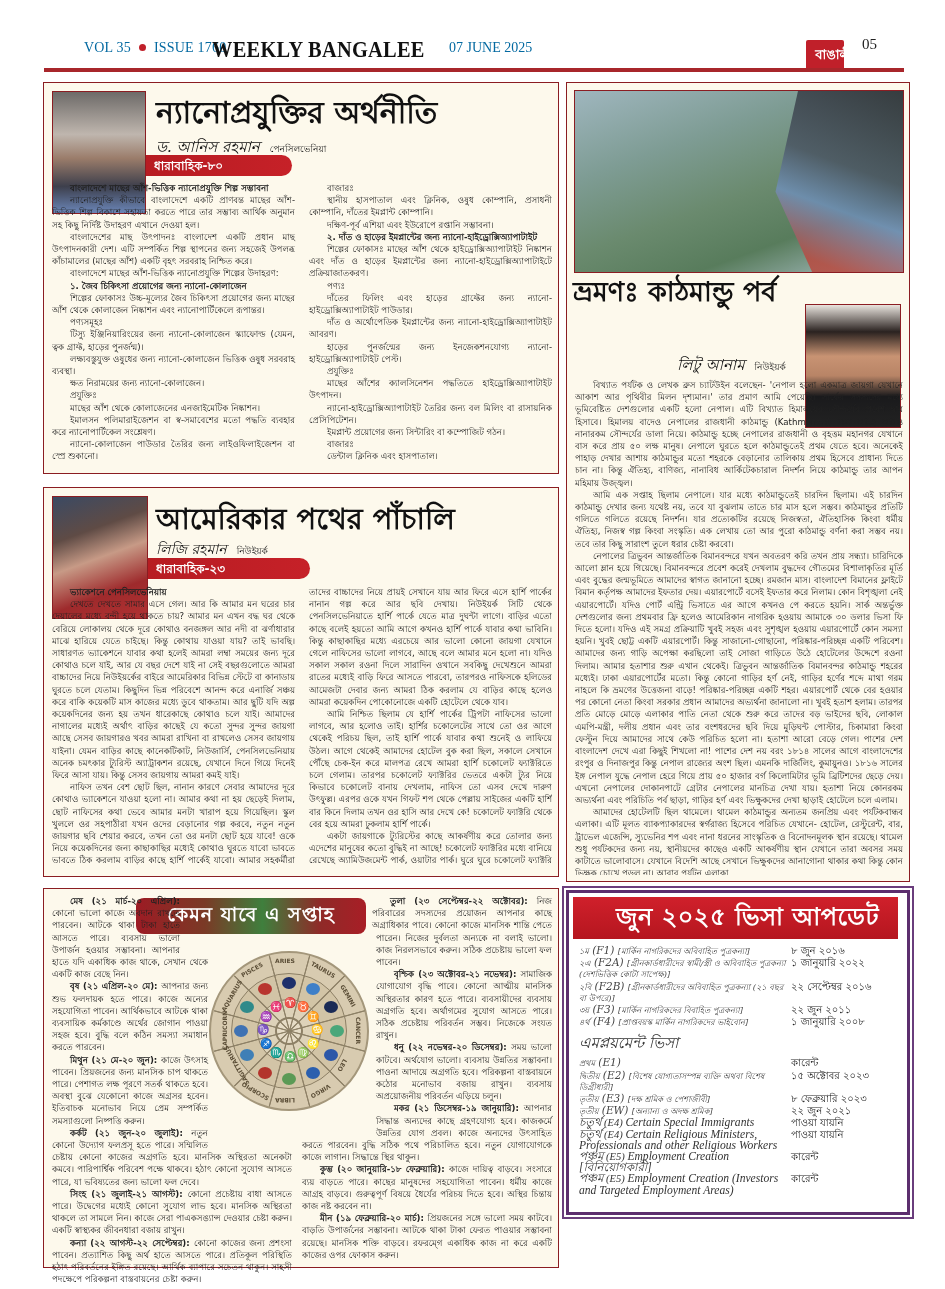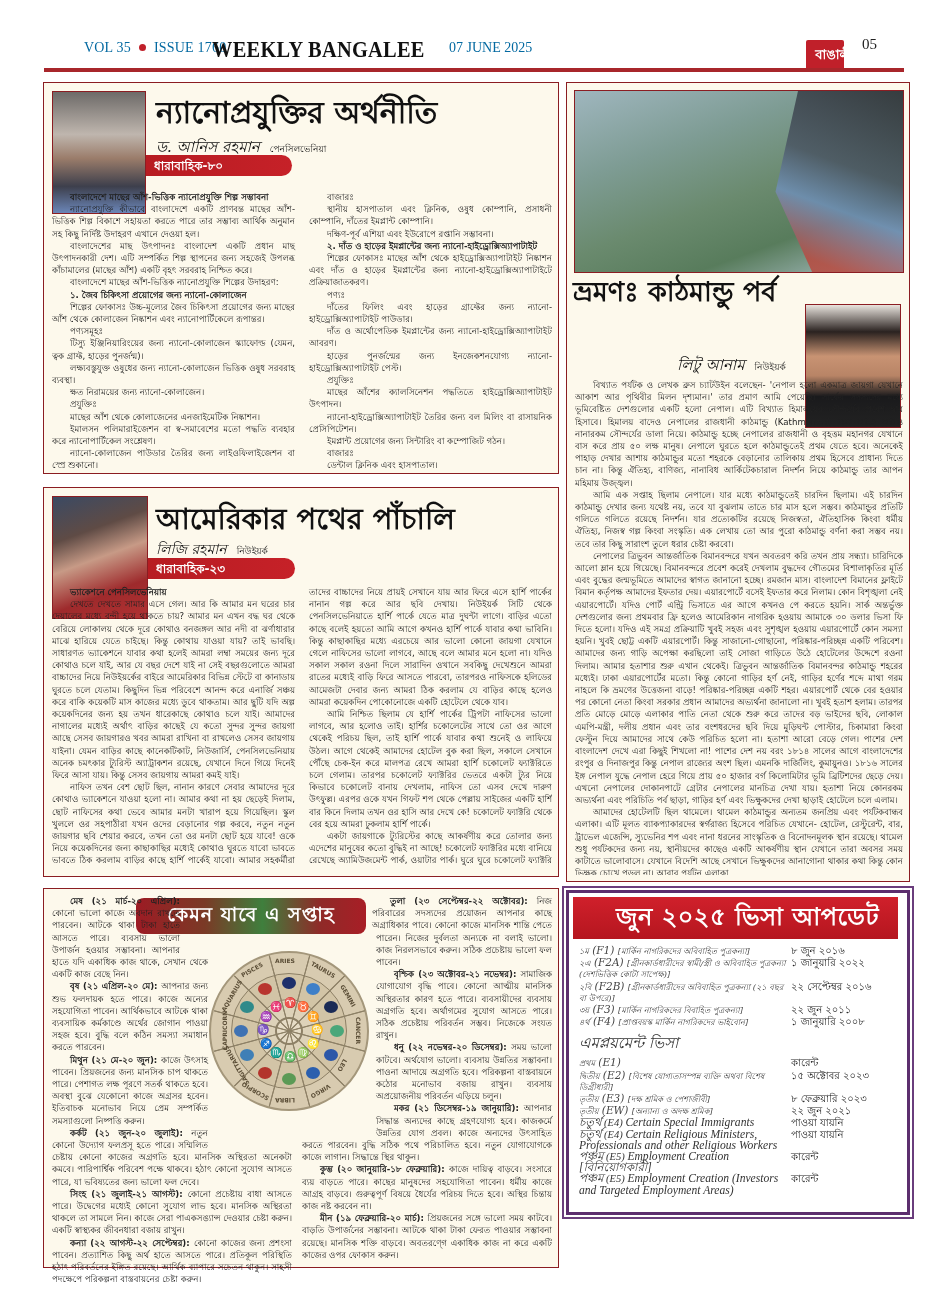--- a/index.html
+++ b/index.html
@@ -83,21 +83,21 @@
   <div class="mh-rule"></div>
 </div>
 
 <div class="box art1">
   <div class="photo ph-man1"></div>
   <div class="headline" style="left:112px; top:6px; font-size:30px;">ন্যানোপ্রযুক্তির অর্থনীতি</div>
   <div class="byline" style="left:112px; top:52px; font-size:15px;">
     <span>ড. আনিস রহমান</span><span class="loc">পেনসিলভেনিয়া</span>
   </div>
   <div class="series" style="left:102px; top:72px; width:146px;">ধারাবাহিক-৮০</div>
-  <div class="body cols2" id="nano-body" style="left:8px; top:99px; width:500px; height:284px;margin-top:9px;">
+  <div class="body cols2" id="nano-body" style="left:8px; top:99px; width:500px; height:284px;">
       <p class="sub">বাংলাদেশে মাছের আঁশ-ভিত্তিক ন্যানোপ্রযুক্তি শিল্প সম্ভাবনা</p>
       <p>ন্যানোপ্রযুক্তি কীভাবে বাংলাদেশে একটি প্রাণবন্ত মাছের আঁশ-ভিত্তিক শিল্প বিকাশে সহায়তা করতে পারে তার সম্ভাব্য আর্থিক অনুমান সহ কিছু নির্দিষ্ট উদাহরণ এখানে দেওয়া হল।</p>
       <p>বাংলাদেশের মাছ উৎপাদনঃ বাংলাদেশ একটি প্রধান মাছ উৎপাদনকারী দেশ। এটি সম্পর্কিত শিল্প স্থাপনের জন্য সহজেই উপলব্ধ কাঁচামালের (মাছের আঁশ) একটি বৃহৎ সরবরাহ নিশ্চিত করে।</p>
       <p>বাংলাদেশে মাছের আঁশ-ভিত্তিক ন্যানোপ্রযুক্তি শিল্পের উদাহরণ:</p>
       <p class="sub">১. জৈব চিকিৎসা প্রয়োগের জন্য ন্যানো-কোলাজেন</p>
       <p>শিল্পের ফোকাসঃ উচ্চ-মূল্যের জৈব চিকিৎসা প্রয়োগের জন্য মাছের আঁশ থেকে কোলাজেন নিষ্কাশন এবং ন্যানোপার্টিকেলে রূপান্তর।</p>
       <p>পণ্যসমূহঃ</p>
       <p>টিস্যু ইঞ্জিনিয়ারিংয়ের জন্য ন্যানো-কোলাজেন স্ক্যাফোল্ড (যেমন, ত্বক গ্রাফ্ট, হাড়ের পুনর্জন্ম)।</p>
       <p>লক্ষ্যবস্তুযুক্ত ওষুধের জন্য ন্যানো-কোলাজেন ভিত্তিক ওষুধ সরবরাহ ব্যবস্থা।</p>
       <p>ক্ষত নিরাময়ের জন্য ন্যানো-কোলাজেন।</p>
@@ -122,21 +122,21 @@
       <p>ডেন্টাল ক্লিনিক এবং হাসপাতাল।</p>
     </div>
 </div>
 
 <div class="box art2">
   <div class="photo ph-woman"></div>
   <div class="headline" style="left:112px; top:8px; font-size:29px;">আমেরিকার পথের পাঁচালি</div>
   <div class="byline" style="left:112px; top:50px; font-size:14px;">
     <span>লিজি রহমান</span><span class="loc">নিউইয়র্ক</span>
   </div>
-  <div class="series" style="left:104px; top:70px; width:147px;">ধারাবাহিক-২৩</div>
+  <div class="series" style="left:104px; top:70px; width:162px;">ধারাবাহিক-২৩</div>
   <div class="body cols2" id="america-body" style="left:8px; top:98px; width:500px; height:284px;">
       <p class="sub">ভ্যাকেশনে পেনসিলভেনিয়ায়</p>
       <p>দেখতে দেখতে সামার এসে গেল। আর কি আমার মন ঘরের চার দেয়ালের মধ্যে বন্দী হয়ে থাকতে চায়? আমার মন এখন বদ্ধ ঘর থেকে বেরিয়ে লোকালয় থেকে দূরে কোথাও বনজঙ্গল আর নদী বা ঝর্ণাধারার মাঝে হারিয়ে যেতে চাইছে। কিন্তু কোথায় যাওয়া যায়? তাই ভাবছি। সাধারণত ভ্যাকেশনে যাবার কথা হলেই আমরা লম্বা সময়ের জন্য দূরে কোথাও চলে যাই, আর যে বছর দেশে যাই না সেই বছরগুলোতে আমরা বাচ্চাদের নিয়ে নিউইয়র্কের বাইরে আমেরিকার বিভিন্ন স্টেটে বা কানাডায় ঘুরতে চলে যেতাম। কিছুদিন ভিন্ন পরিবেশে আনন্দ করে এনার্জি সঞ্চয় করে বাকি কয়েকটি মাস কাজের মধ্যে ডুবে থাকতাম। আর ছুটি যদি অল্প কয়েকদিনের জন্য হয় তখন ধারেকাছে কোথাও চলে যাই। আমাদের নাগালের মধ্যেই অর্থাৎ বাড়ির কাছেই যে কতো সুন্দর সুন্দর জায়গা আছে সেসব জায়গারও খবর আমরা রাখিনা বা রাখলেও সেসব জায়গায় যাইনা। যেমন বাড়ির কাছে কানেকটিকাট, নিউজার্সি, পেনসিলভেনিয়ায় অনেক চমৎকার ট্যুরিস্ট অ্যাট্রাকশন রয়েছে, যেখানে দিনে গিয়ে দিনেই ফিরে আসা যায়। কিন্তু সেসব জায়গায় আমরা কমই যাই।</p>
       <p>নাফিস তখন বেশ ছোট ছিল, নানান কারণে সেবার আমাদের দূরে কোথাও ভ্যাকেশনে যাওয়া হলো না। আমার কথা না হয় ছেড়েই দিলাম, ছোট নাফিসের কথা ভেবে আমার মনটা খারাপ হয়ে গিয়েছিল। স্কুল খুললে ওর সহপাঠীরা যখন ওদের বেড়ানোর গল্প করবে, নতুন নতুন জায়গার ছবি শেয়ার করবে, তখন তো ওর মনটা ছোট হয়ে যাবে! ওকে নিয়ে কয়েকদিনের জন্য কাছাকাছির মধ্যেই কোথাও ঘুরতে যাবো ভাবতে ভাবতে ঠিক করলাম বাড়ির কাছে হার্শি পার্কেই যাবো। আমার সহকর্মীরা তাদের বাচ্চাদের নিয়ে প্রায়ই সেখানে যায় আর ফিরে এসে হার্শি পার্কের নানান গল্প করে আর ছবি দেখায়। নিউইয়র্ক সিটি থেকে পেনসিলভেনিয়াতে হার্শি পার্কে যেতে মাত্র দুঘন্টা লাগে। বাড়ির এতো কাছে বলেই হয়তো আমি আগে কখনও হার্শি পার্কে যাবার কথা ভাবিনি। কিন্তু কাছাকাছির মধ্যে এরচেয়ে আর ভালো কোনো জায়গা যেখানে গেলে নাফিসের ভালো লাগবে, আছে বলে আমার মনে হলো না। যদিও সকাল সকাল রওনা দিলে সারাদিন ওখানে সবকিছু দেখেশুনে আমরা রাতের মধ্যেই বাড়ি ফিরে আসতে পারবো, তারপরও নাফিসকে হলিডের আমেজটা দেবার জন্য আমরা ঠিক করলাম যে বাড়ির কাছে হলেও আমরা কয়েকদিন পোকোনোজে একটি হোটেলে থেকে যাব।</p>
       <p>আমি নিশ্চিত ছিলাম যে হার্শি পার্কের ট্রিপটা নাফিসের ভালো লাগবে, আর হলোও তাই। হার্শির চকোলেটের সাথে তো ওর আগে থেকেই পরিচয় ছিল, তাই হার্শি পার্কে যাবার কথা শুনেই ও লাফিয়ে উঠল। আগে থেকেই আমাদের হোটেল বুক করা ছিল, সকালে সেখানে পৌঁছে চেক-ইন করে মালপত্র রেখে আমরা হার্শি চকোলেট ফ্যাক্টরিতে চলে গেলাম। তারপর চকোলেট ফ্যাক্টরির ভেতরে একটা ট্যুর নিয়ে কিভাবে চকোলেট বানায় দেখলাম, নাফিস তো এসব দেখে দারুণ উৎফুল্ল। এরপর ওকে যখন গিফট শপ থেকে পেল্লায় সাইজের একটি হার্শি বার কিনে দিলাম তখন ওর হাসি আর দেখে কে! চকোলেট ফ্যাক্টরি থেকে বের হয়ে আমরা ঢুকলাম হার্শি পার্কে।</p>
       <p>একটা জায়গাকে ট্যুরিস্টের কাছে আকর্ষণীয় করে তোলার জন্য এদেশের মানুষের কতো বুদ্ধিই না আছে! চকোলেট ফ্যাক্টরির মধ্যে বানিয়ে রেখেছে অ্যামিউজমেন্ট পার্ক, ওয়াটার পার্ক। ঘুরে ঘুরে চকোলেট ফ্যাক্টরি দেখার পর আমরাও লাইন দিয়ে দাঁড়িয়ে পার্কের ভেতরে ঢুকলাম। ছোটবড় সব বয়সের</p>
     </div>
 </div>
 
 <div class="box art3">
@@ -226,21 +226,21 @@
       <p><span class="sign">কন্যা (২২ আগস্ট-২২ সেপ্টেম্বর): </span><span>কোনো কাজের জন্য প্রশংসা পাবেন। প্রত্যাশিত কিছু অর্থ হাতে আসতে পারে। প্রতিকূল পরিস্থিতি হঠাৎ পরিবর্তনের ইঙ্গিত রয়েছে। আর্থিক ব্যাপারে সচেতন থাকুন। সাহসী পদক্ষেপে পরিকল্পনা বাস্তবায়নের চেষ্টা করুন।</span></p>
     </div>
   <div class="horo-body" id="horo-right" style="left:258px; top:6px; width:250px;">
       <div style="float: left; width: 70px; height: 44px;"></div>
       <div style="float: left; clear: left; width: 74px; height: 170px; margin-top: 22px;"></div>
       <p><span class="sign">তুলা (২৩ সেপ্টেম্বর-২২ অক্টোবর): </span><span>নিজ পরিবারের সদস্যদের প্রয়োজন আপনার কাছে অগ্রাধিকার পাবে। কোনো কাজে মানসিক শান্তি পেতে পারেন। নিজের দুর্বলতা অন্যকে না বলাই ভালো। কাজ নিরলসভাবে করুন। সঠিক প্রচেষ্টায় ভালো ফল পাবেন।</span></p>
       <p><span class="sign">বৃশ্চিক (২৩ অক্টোবর-২১ নভেম্বর): </span><span>সামাজিক যোগাযোগ বৃদ্ধি পাবে। কোনো আত্মীয় মানসিক অস্থিরতার কারণ হতে পারে। ব্যবসায়ীদের ব্যবসায় অগ্রগতি হবে। অর্থাগমের সুযোগ আসতে পারে। সঠিক প্রচেষ্টায় পরিবর্তন সম্ভব। নিজেকে সংযত রাখুন।</span></p>
       <p><span class="sign">ধনু (২২ নভেম্বর-২০ ডিসেম্বর): </span><span>সময় ভালো কাটবে। অর্থযোগ ভালো। ব্যবসায় উন্নতির সম্ভাবনা। পাওনা আদায়ে অগ্রগতি হবে। পরিকল্পনা বাস্তবায়নে কঠোর মনোভাব বজায় রাখুন। ব্যবসায় অপ্রয়োজনীয় পরিবর্তন এড়িয়ে চলুন।</span></p>
       <p><span class="sign">মকর (২১ ডিসেম্বর-১৯ জানুয়ারি): </span><span>আপনার সিদ্ধান্ত অন্যদের কাছে গ্রহণযোগ্য হবে। কাজকর্মে উন্নতির যোগ প্রবল। কাজে অন্যদের উৎসাহিত করতে পারবেন। বুদ্ধি সঠিক পথে পরিচালিত হবে। নতুন যোগাযোগকে কাজে লাগান। সিদ্ধান্তে স্থির থাকুন।</span></p>
       <p><span class="sign">কুম্ভ (২০ জানুয়ারি-১৮ ফেব্রুয়ারি): </span><span>কাজে দায়িত্ব বাড়বে। সংসারে ব্যয় বাড়তে পারে। কাছের মানুষদের সহযোগিতা পাবেন। ধর্মীয় কাজে আগ্রহ বাড়বে। গুরুত্বপূর্ণ বিষয়ে ধৈর্যের পরিচয় দিতে হবে। অস্থির চিন্তায় কাজ নষ্ট করবেন না।</span></p>
-      <p><span class="sign">মীন (১৯ ফেব্রুয়ারি-২০ মার্চ): </span><span>প্রিয়জনের সঙ্গে ভালো সময় কাটবে। বাড়তি উপার্জনের সম্ভাবনা। আটকে থাকা টাকা ফেরত পাওয়ার সম্ভাবনা রয়েছে। মানসিক শক্তি বাড়বে। অবতরণ্গে একাধিক কাজ না করে একটি কাজের ওপর ফোকাস করুন।</span></p>
+      <p><span class="sign">মীন (১৯ ফেব্রুয়ারি-২০ মার্চ): </span><span>প্রিয়জনের সঙ্গে ভালো সময় কাটবে। বাড়তি উপার্জনের সম্ভাবনা। আটকে থাকা টাকা ফেরত পাওয়ার সম্ভাবনা রয়েছে। মানসিক শক্তি বাড়বে। রফরম্গে একাধিক কাজ না করে একটি কাজের ওপর ফোকাস করুন।</span></p>
     </div>
 </div>
 
 <div class="visa">
   <div class="visa-title">জুন ২০২৫ ভিসা আপডেট</div>
   <div class="visa-rows" id="visa-rows">
       <div class="vrow">
         <div class="cat"><span>১ম</span><span class="code"> (F1) </span><span>[মার্কিন নাগরিকদের অবিবাহিত পুত্রকন্যা]</span></div>
         <div class="date">৮ জুন ২০১৬</div>
       </div>

